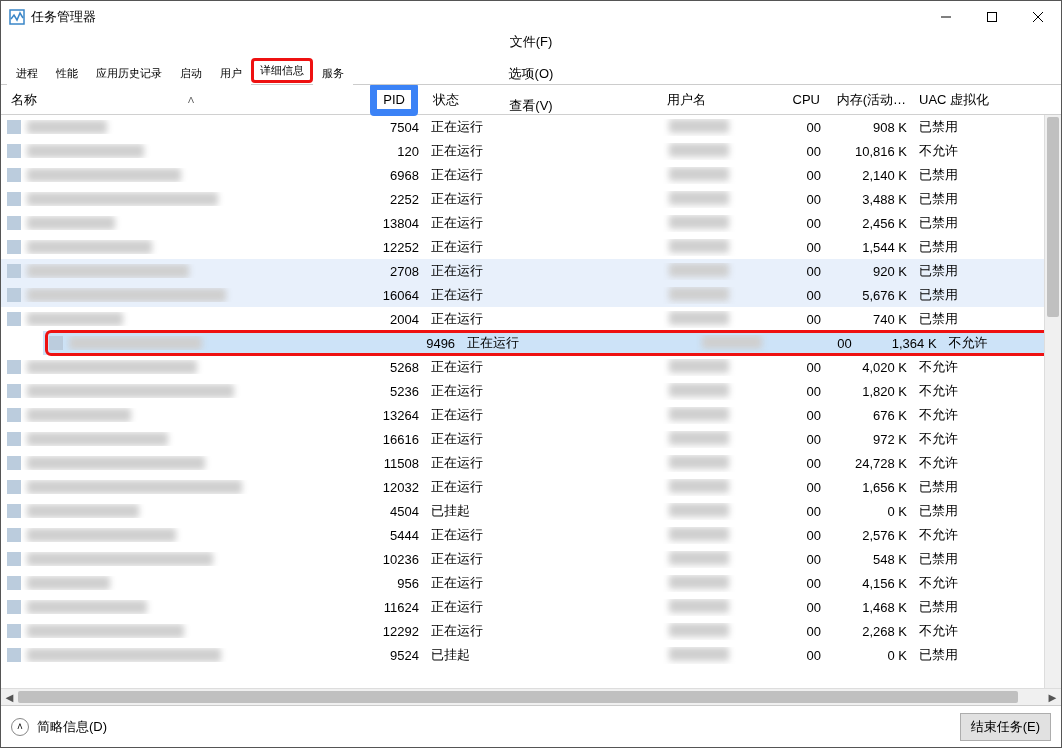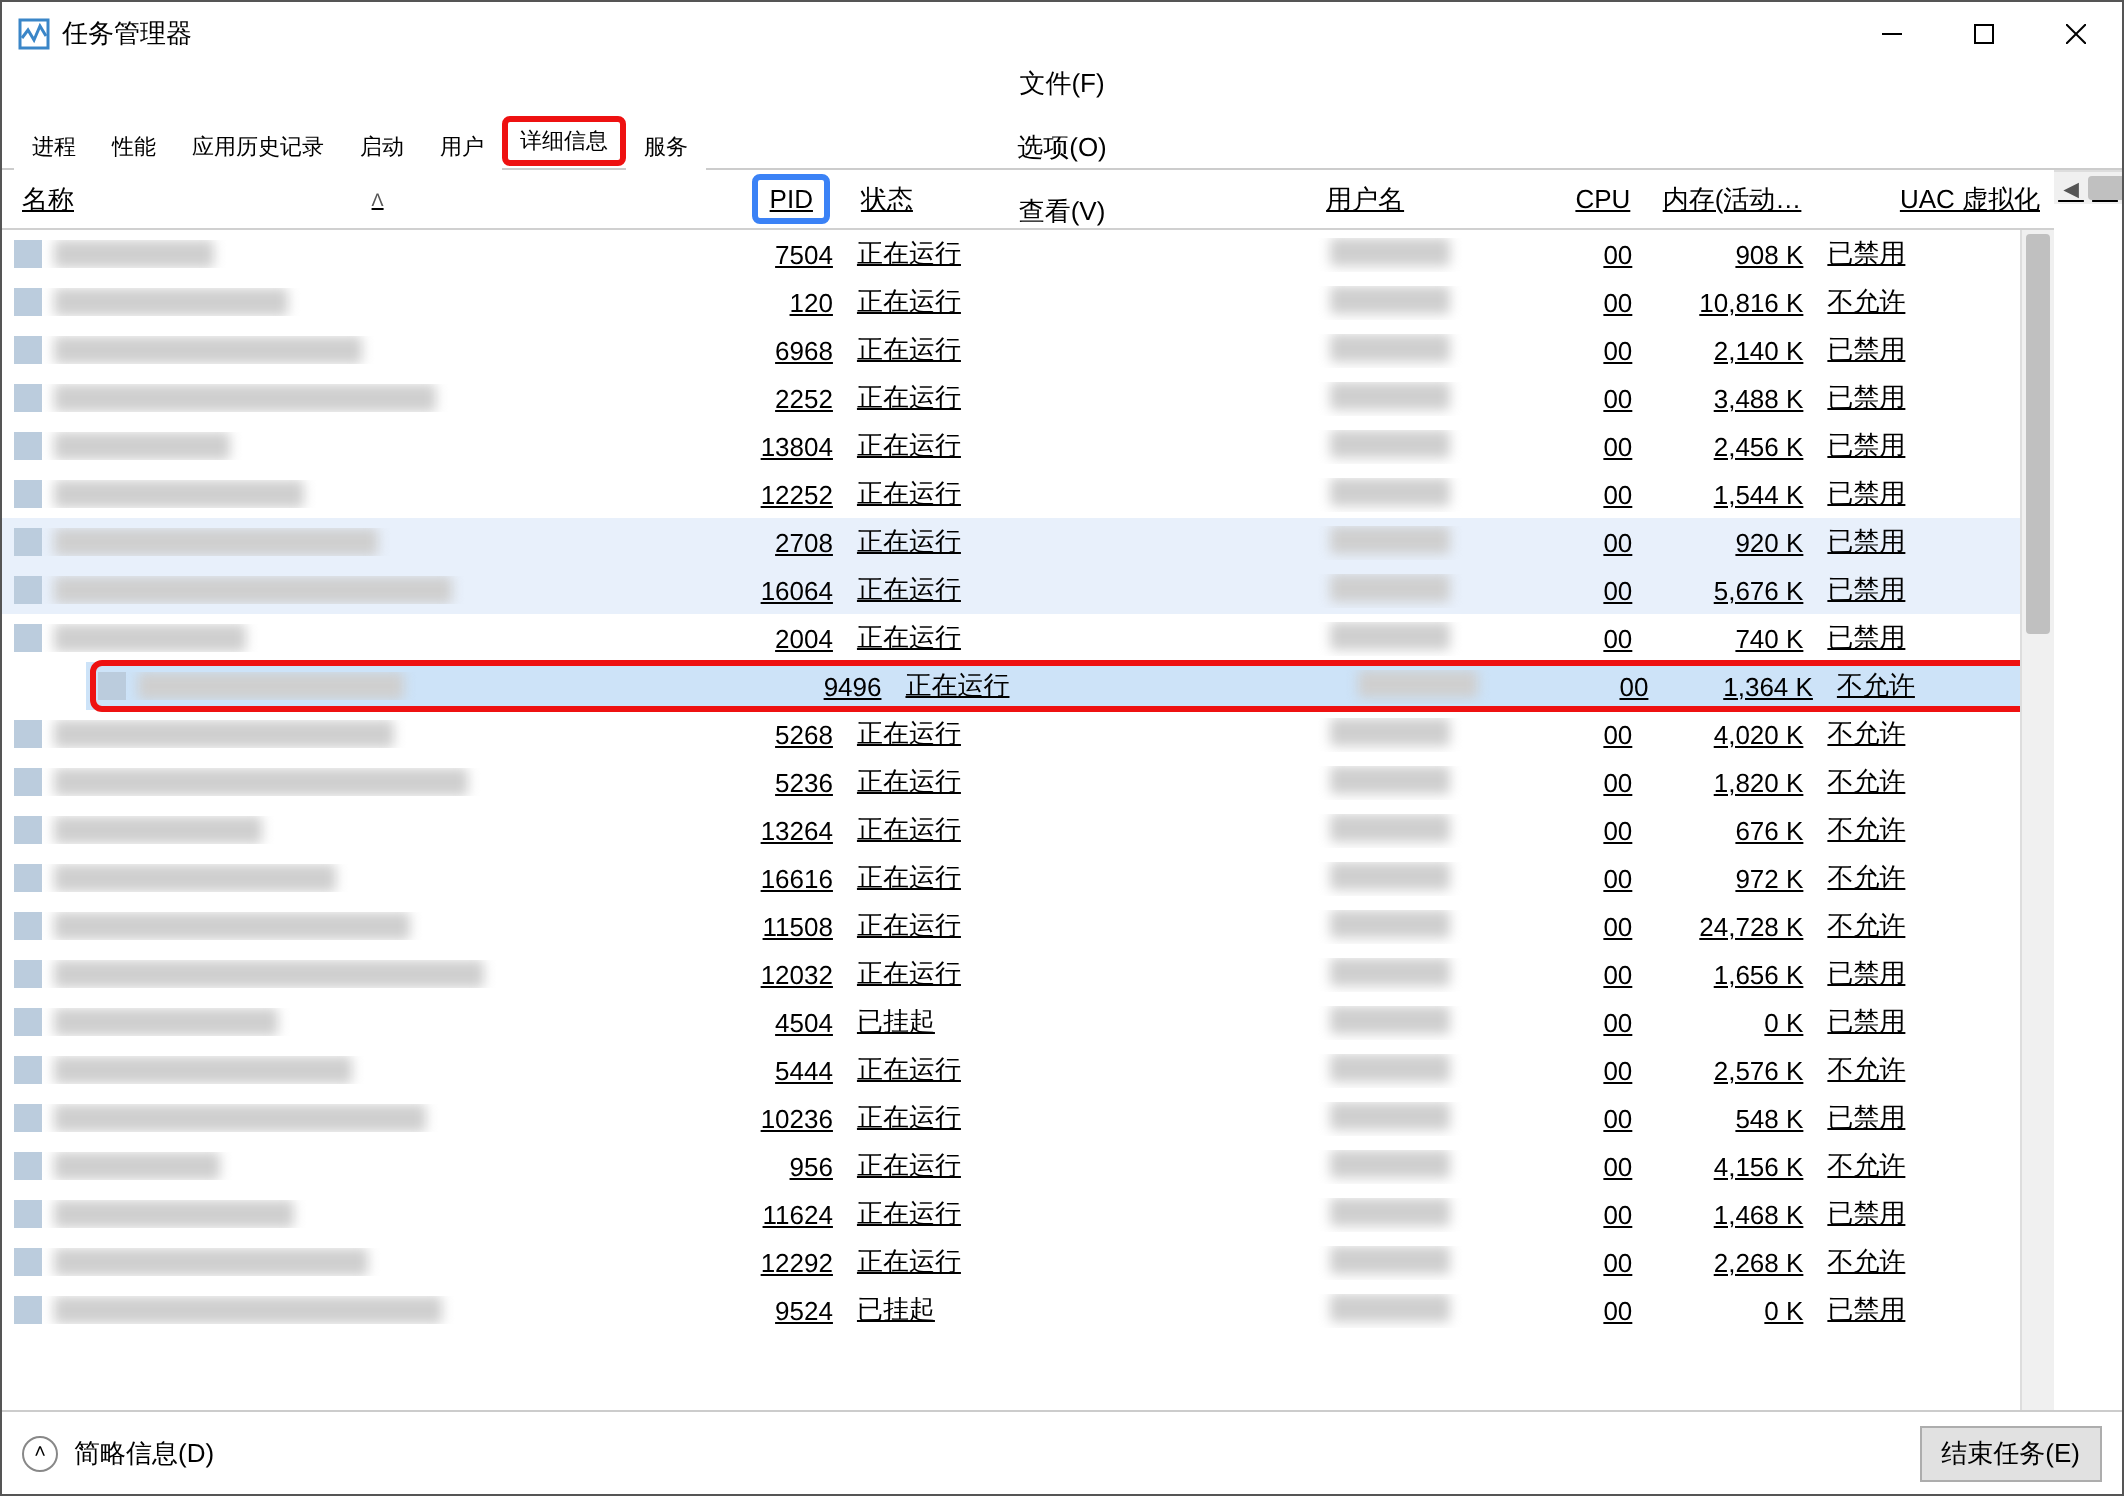--- a/index.html
+++ b/index.html
@@ -10,33 +10,33 @@
   .titlebar .title { flex: 0 0 auto; font-size: 13px; }
   .titlebar .spacer { flex: 1; }
   .win-controls { display: flex; height: 100%; }
   .win-btn { width: 46px; display: flex; align-items: center; justify-content: center; }
   .menubar { height: 24px; display: flex; align-items: center; padding: 0 4px; gap: 14px; font-size: 13px; flex-direction: column; }
   .menubar span { cursor: default; }
   .tabs { height: 28px; display: flex; align-items: flex-end; padding: 0 6px; border-bottom: 1px solid #ccc; }
   .tab { padding: 4px 8px; font-size: 11px; border: 1px solid transparent; border-bottom: none; position: relative; top: 1px; background: #fff; }
   .tab.active { border-color: #ccc; background: #fff; }
   .tab.highlight { border: 3px solid #e11; border-radius: 4px; padding: 2px 6px; top: -1px; }
-  .content { flex: 1; overflow: hidden; position: relative; display: flex; flex-direction: row; text-decoration: underline; }
+  .content { flex: 1; overflow: hidden; position: relative; display: flex; flex-direction: column; }
   .table-wrap { flex: 1; overflow: hidden; position: relative; }
   .thead { display: flex; height: 30px; border-bottom: 1px solid #d0d0d0; align-items: center; font-size: 13px; }
   .th { padding: 0 6px; display: flex; align-items: center; height: 100%; border-right: 1px solid transparent; white-space: nowrap; }
   .th .sort { margin-left: 6px; font-size: 9px; color: #555; }
   .col-name { width: 360px; padding-left: 10px; }
   .col-pid { width: 64px; justify-content: flex-end; text-align: right; }
   .col-status { width: 238px; padding-left: 8px; }
   .col-user { width: 114px; padding-left: 4px; }
   .col-cpu { width: 50px; justify-content: flex-end; text-align: right; }
   .col-mem { width: 86px; justify-content: flex-end; text-align: right; }
-  .col-uac { width: 120px; padding-left: 6px; justify-content: flex-end; }
-  .pid-header-box { border: 3px solid #3b82f6; border-radius: 4px; padding: 2px 6px; text-align: center; }
+  .col-uac { width: 120px; padding-left: 6px; }
+  .pid-header-box { border: 7px solid #3b82f6; border-radius: 4px; padding: 2px 6px; text-align: center; }
   .tbody { overflow-y: hidden; }
   .row { display: flex; height: 24px; align-items: center; font-size: 13px; }
   .row .cell { padding: 0 6px; white-space: nowrap; overflow: hidden; }
   .row .col-name { display: flex; align-items: center; gap: 6px; }
   .row .proc-icon { width: 14px; height: 14px; }
   .row.sel-light { background: #e8f0fb; }
   .row.sel-blue { background: #cde3f8; }
   .row.red-outline { position: relative; margin-left: 42px; }
   .row.red-outline::after { content:""; position:absolute; left:2px; right:4px; top:-1px; bottom:-1px; border:3px solid #e11; border-radius:6px; pointer-events:none; }
   .blur-block { display:inline-block; height:14px; background:#cfcfcf; filter: blur(3px); border-radius:2px; }

